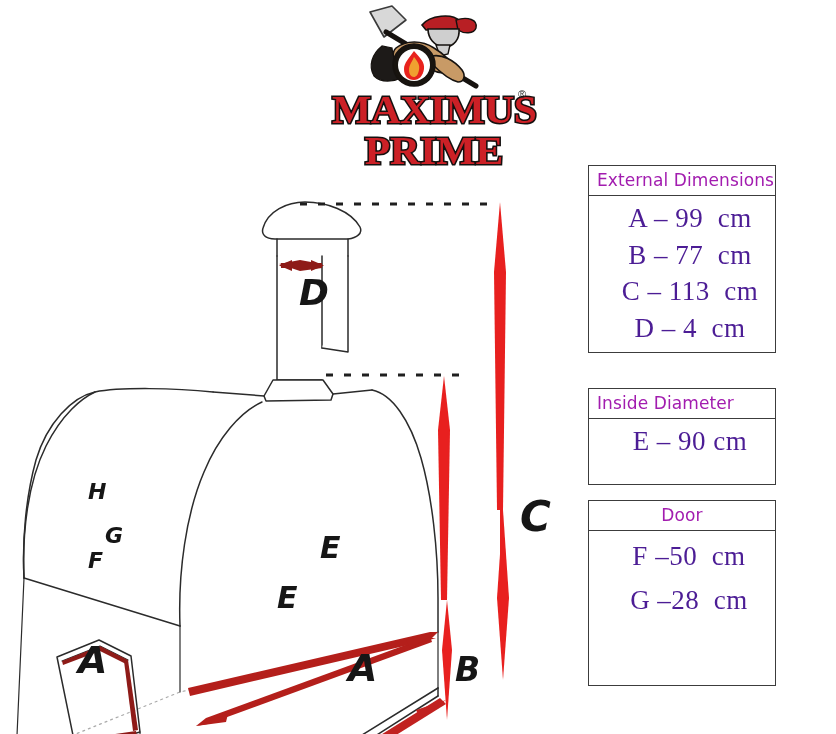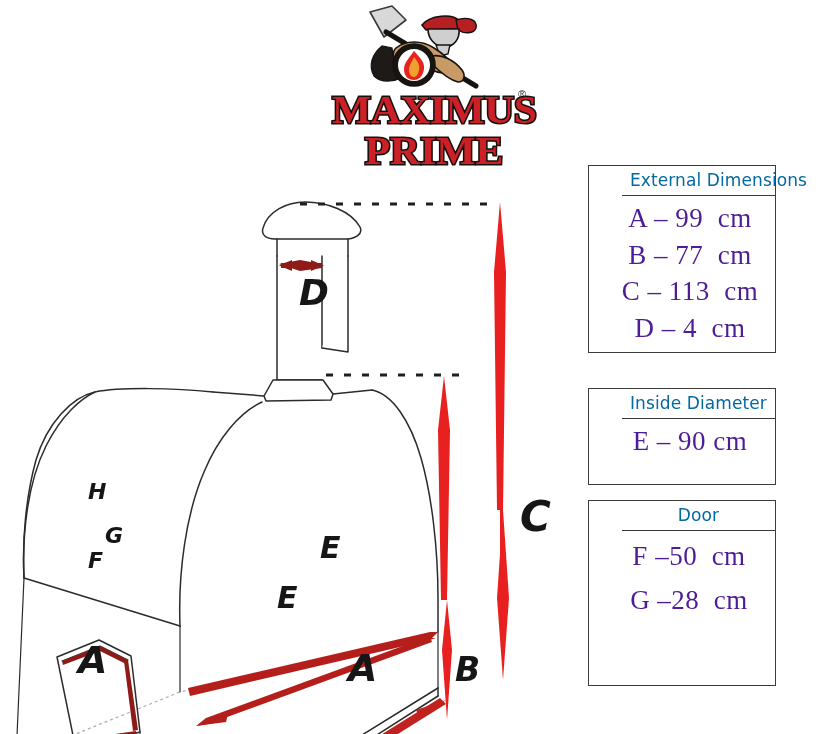--- a/index.html
+++ b/index.html
@@ -79,27 +79,26 @@
 
   
   .dim-table {
     position: absolute;
     border: 1.6px solid #3c3c3c;
     background: #ffffff;
     box-sizing: border-box;
   }
   .dim-table .thead {
     border-bottom: 1.6px solid #3c3c3c;
-    color: #0369a1;
+    color: #a21caf;
     font-size: 17px;
     padding: 4px 8px 5px 8px;
     white-space: nowrap;
     font-family: "DejaVu Sans", sans-serif;
     letter-spacing: 0.1px;
-    margin-left: 33px;
   }
   .dim-table .thead.center { text-align: center; }
   .dim-table .tbody {
     padding: 4px 0 6px 0;
   }
   .dim-row {
     font-size: 27px;
     color: #4c1d95;
     font-family: Liberation Serif, serif;
     white-space: pre;

